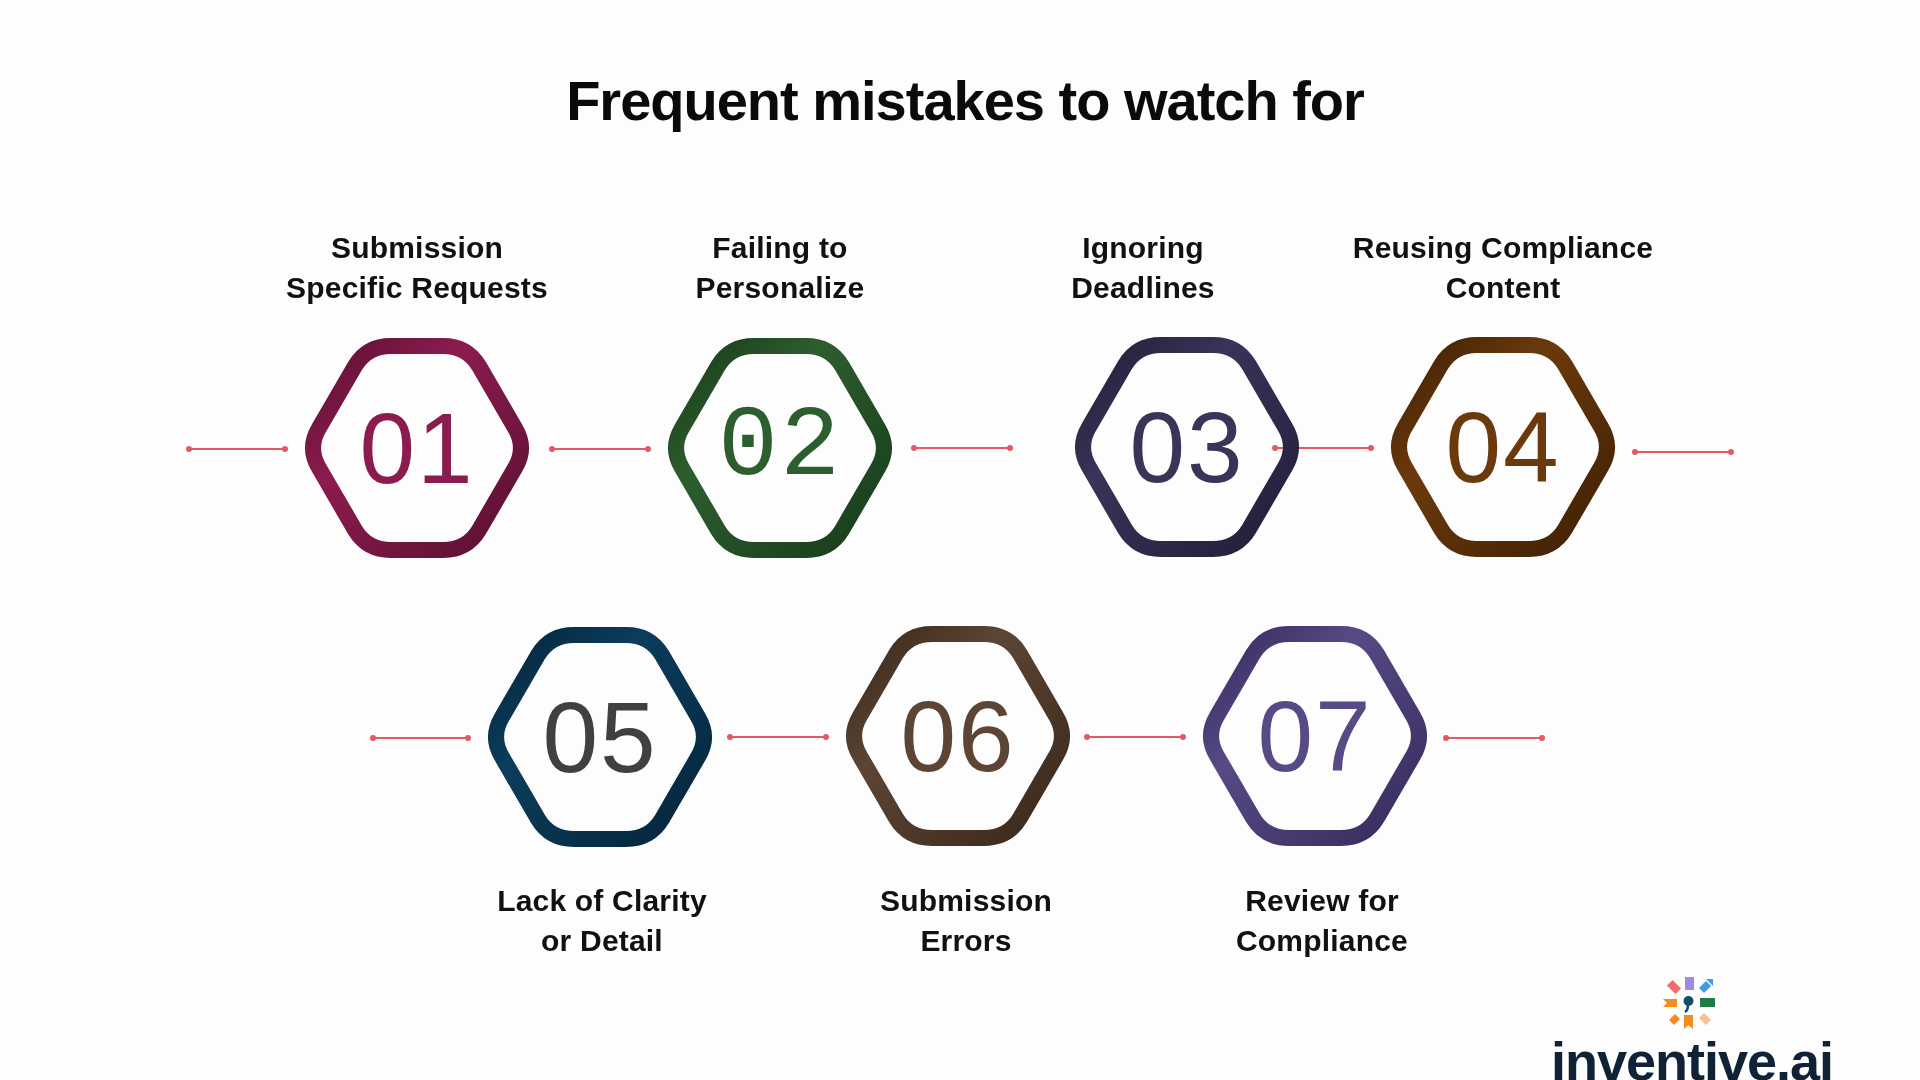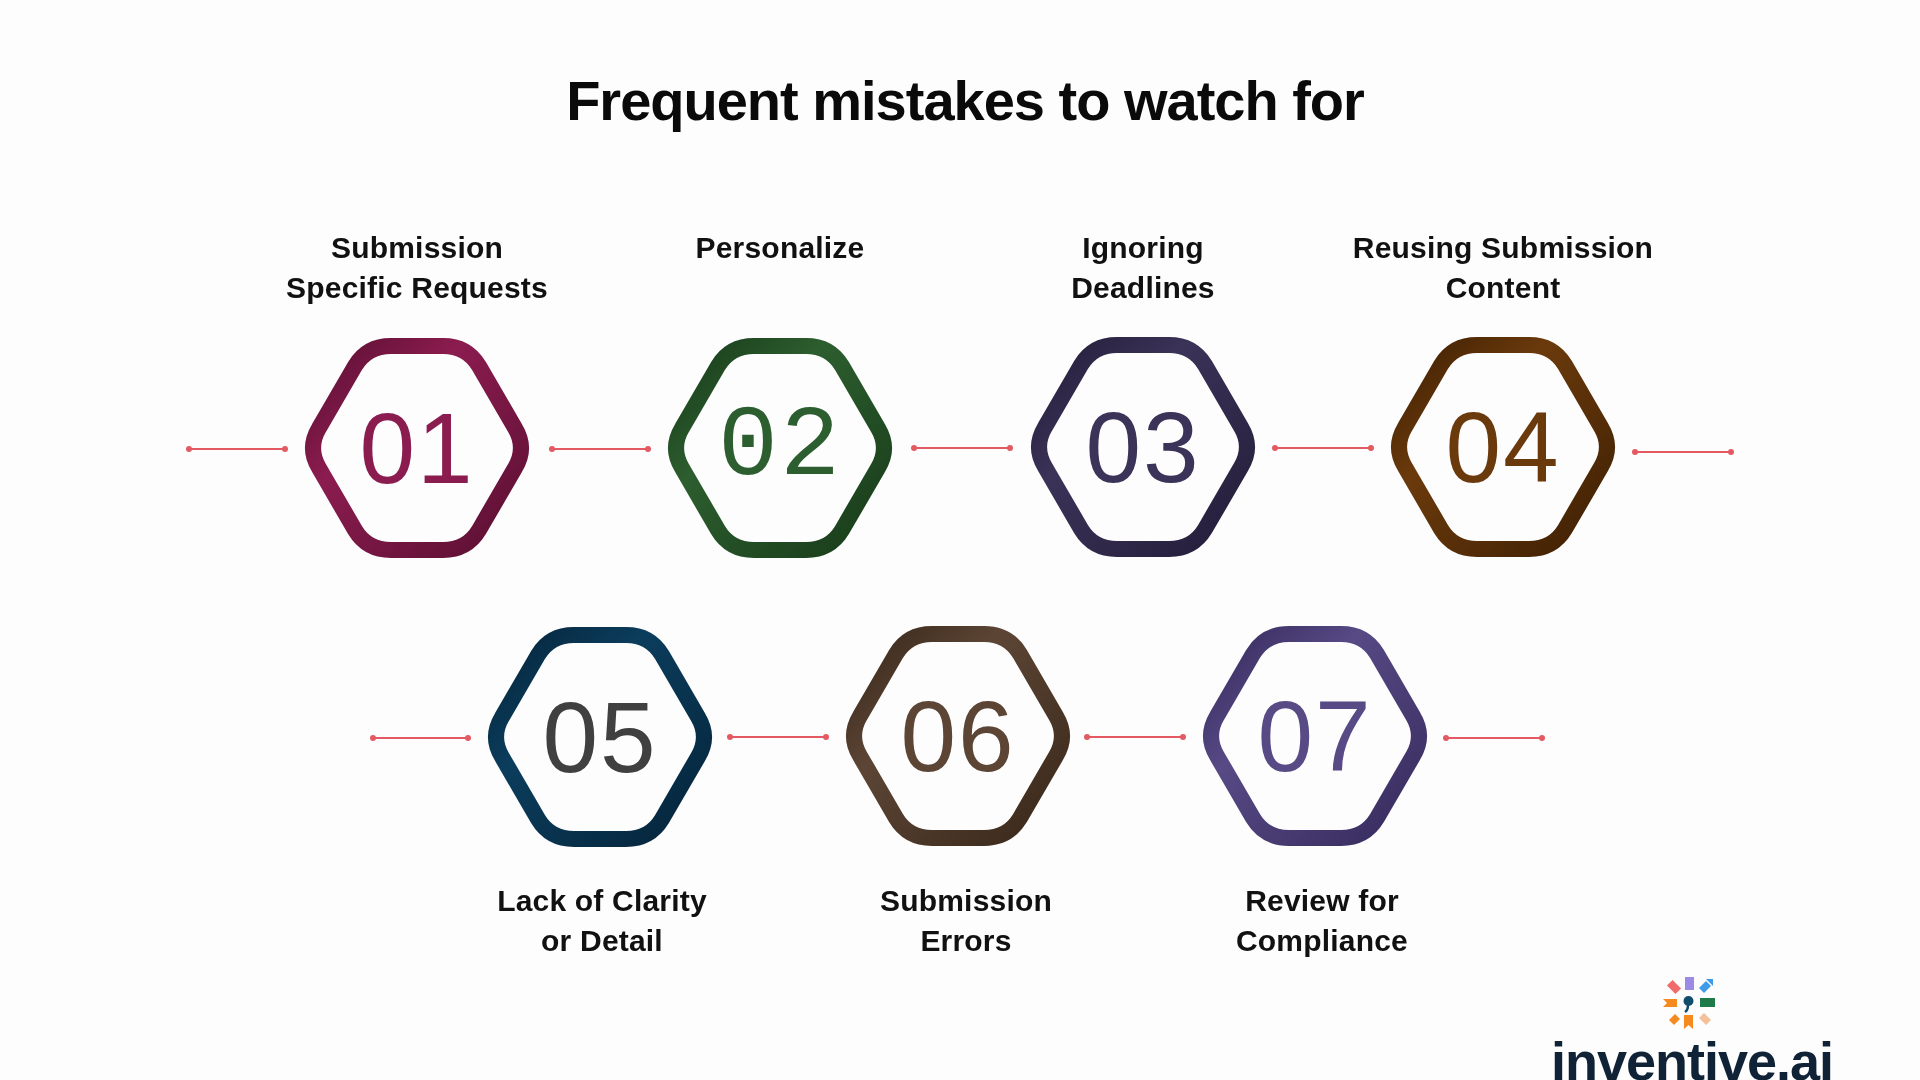--- a/index.html
+++ b/index.html
@@ -104,28 +104,29 @@
 
 <div class="canvas">
 
   <div class="title">Frequent mistakes to watch for</div>
 
   <div class="label" style="left:247px; top:228px;">
     <span>Submission</span>
     <span>Specific Requests</span>
   </div>
   <div class="label" style="left:610px; top:228px;">
+    <span>Failing to</span>
     <span>Personalize</span>
   </div>
   <div class="label" style="left:973px; top:228px;">
     <span>Ignoring</span>
     <span>Deadlines</span>
   </div>
   <div class="label" style="left:1333px; top:228px;">
-    <span>Reusing Submission</span>
+    <span>Reusing Compliance</span>
     <span>Content</span>
   </div>
 
   <div class="connector" style="left:189px; width:96px; top:448px;"></div>
   <div class="connector" style="left:552px; width:96px; top:448px;"></div>
   <div class="connector" style="left:914px; width:96px; top:447px;"></div>
   <div class="connector" style="left:1275px; width:96px; top:447px;"></div>
   <div class="connector" style="left:1635px; width:96px; top:451px;"></div>
 
   <div class="hex" style="left:297px; top:338px;">
@@ -149,21 +150,21 @@
           <stop offset="0" stop-color="#173a19"></stop>
             <stop offset="0.35" stop-color="#2d5e2f"></stop>
             <stop offset="1" stop-color="#173a19"></stop>
         </linearGradient>
       </defs>
       <path d="M22 90 Q10 110 22 130 L58 192 Q70 212 94 212 L146 212 Q170 212 182 192 L218 130 Q230 110 218 90 L182 28 Q170 8 146 8 L94 8 Q70 8 58 28 Z" fill="none" stroke="url(#g2)" stroke-width="16" stroke-linejoin="round"></path>
     </svg>
     <div class="num" style="color:#2d5e2f;">02</div>
   </div>
 
-  <div class="hex" style="left:1023px; top:337px;">
+  <div class="hex" style="left:1067px; top:337px;">
     <svg viewBox="0 0 240 220">
       <defs>
         <linearGradient id="g3" x1="0" y1="0" x2="1" y2="1">
           <stop offset="0" stop-color="#221c38"></stop>
             <stop offset="0.35" stop-color="#3b3358"></stop>
             <stop offset="1" stop-color="#221c38"></stop>
         </linearGradient>
       </defs>
       <path d="M22 90 Q10 110 22 130 L58 192 Q70 212 94 212 L146 212 Q170 212 182 192 L218 130 Q230 110 218 90 L182 28 Q170 8 146 8 L94 8 Q70 8 58 28 Z" fill="none" stroke="url(#g3)" stroke-width="16" stroke-linejoin="round"></path>
     </svg>

